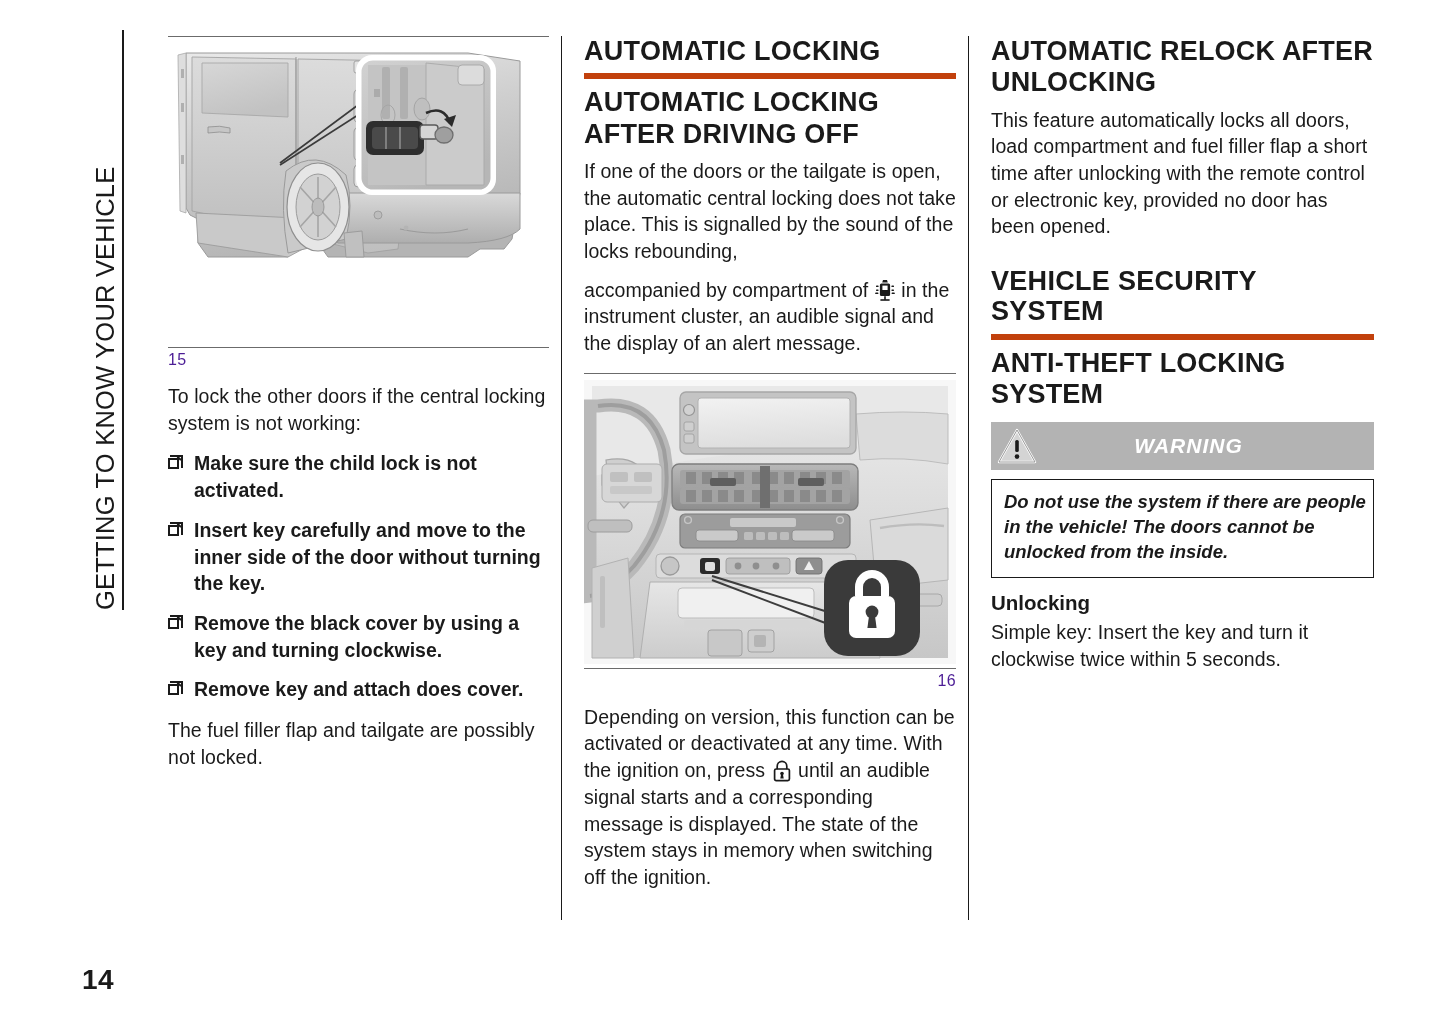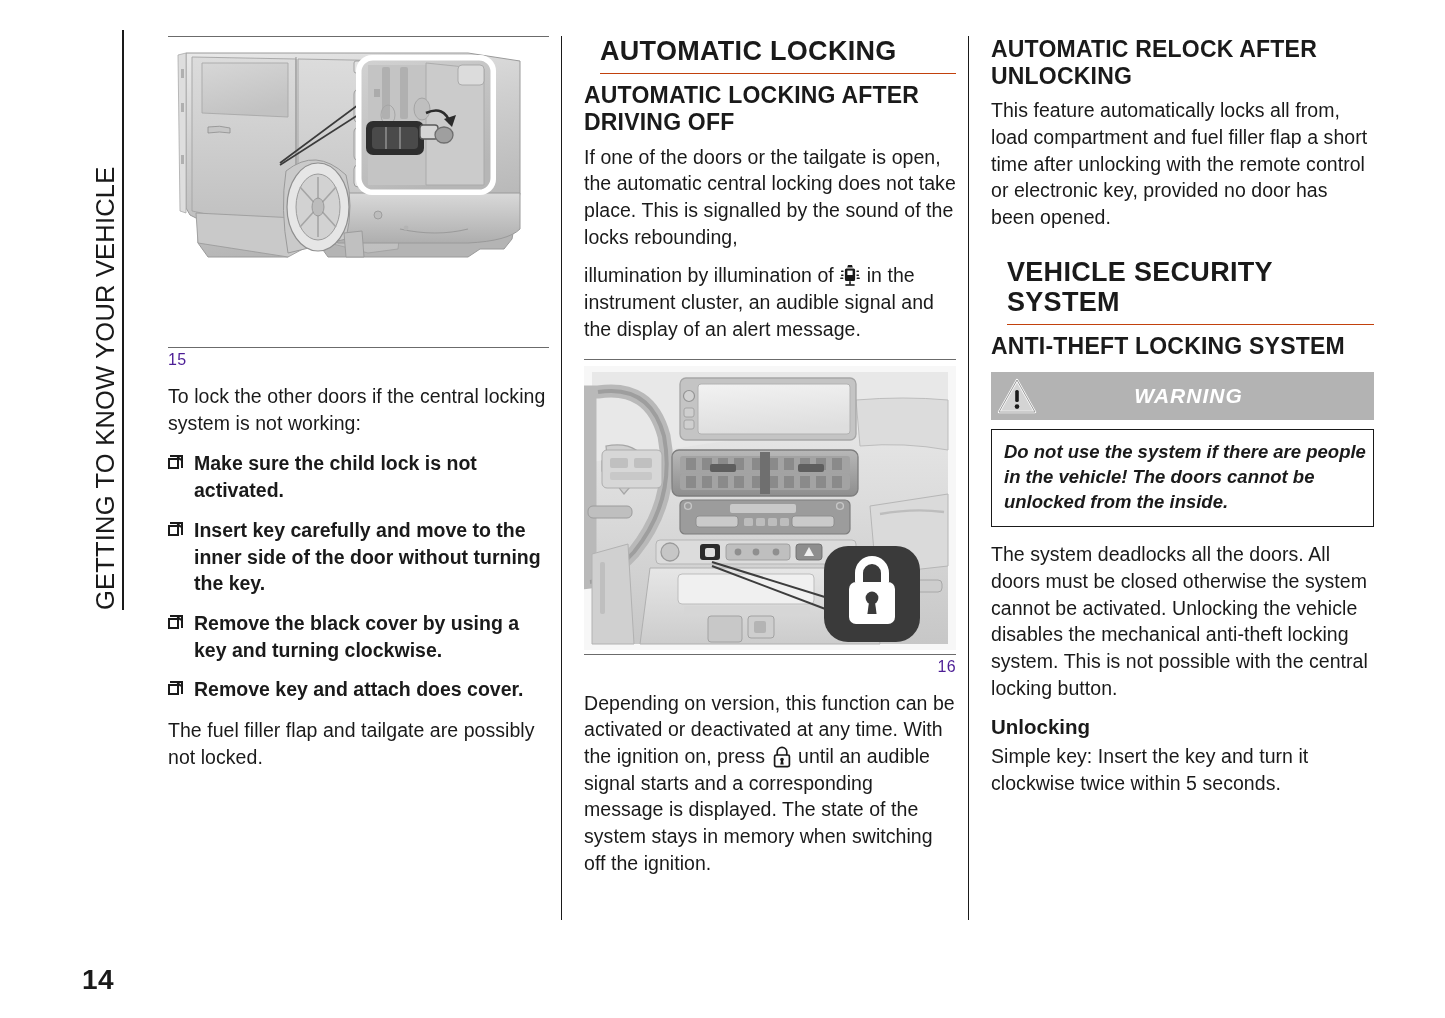--- a/index.html
+++ b/index.html
@@ -66,27 +66,27 @@
   .col1 { left: 168px; width: 381px; }
   .col2 { left: 584px; width: 372px; }
   .col3 { left: 991px; width: 383px; }
 
   
   h1.sec {
     font-size: 27px;
     font-weight: 700;
     line-height: 1.12;
     letter-spacing: 0.3px;
-    margin: 0 0 5px 16px;
+    margin: 0 0 5px 0;
     padding: 0 0 7px 0;
-    border-bottom: 1px solid #c2410c;
+    border-bottom: 6px solid #c2410c;
     text-transform: uppercase;
   }
   h2.sub {
-    font-size: 23px;
+    font-size: 27px;
     font-weight: 700;
     line-height: 1.16;
     letter-spacing: 0.2px;
     margin: 8px 0 8px 0;
     text-transform: uppercase;
   }
   h3.minor {
     font-size: 20.5px;
     font-weight: 700;
     line-height: 1.2;
@@ -385,21 +385,21 @@
 
   <div class="col col2">
 
     <h1 class="sec">AUTOMATIC LOCKING</h1>
 
     <h2 class="sub">AUTOMATIC LOCKING AFTER DRIVING OFF</h2>
 
     <p class="body">If one of the doors or the tailgate is open, the automatic central locking does not take place. This is signalled by the sound of the locks rebounding,</p>
 
     <p class="body">
-      <span>illumination by illumination of</span>
+      <span>accompanied by compartment of</span>
       <svg class="inline-icon" viewBox="0 0 20 22">
         <path d="M6.4,4.6 h7.2 a1.5,1.5 0 0 1 1.5,1.5 v9.4 a1.5,1.5 0 0 1 -1.5,1.5 h-7.2
                  a1.5,1.5 0 0 1 -1.5,-1.5 v-9.4 a1.5,1.5 0 0 1 1.5,-1.5 z" fill="#1a1a1a"></path>
         <path d="M7.4,6.6 h5.2 v4.4 h-5.2 z" fill="#ffffff"></path>
         <rect x="9.2" y="17.2" width="1.6" height="3.6" fill="#1a1a1a"></rect>
         <rect x="5.4" y="20.2" width="9.2" height="1.6" fill="#1a1a1a"></rect>
         <g fill="#1a1a1a">
           <rect x="1.0" y="6.6" width="2.6" height="1.5" rx="0.6"></rect>
           <rect x="1.0" y="10.4" width="2.6" height="1.5" rx="0.6"></rect>
           <rect x="16.4" y="6.6" width="2.6" height="1.5" rx="0.6"></rect>
@@ -553,41 +553,40 @@
         <path d="M9.0,15.8 h2.0 l0.7,3.6 h-3.4 z" fill="#1a1a1a"></path>
       </svg>
       <span>until an audible signal starts and a corresponding message is displayed. The state of the system stays in memory when switching off the ignition.</span>
     </p>
   </div>
 
   <div class="col col3">
 
     <h2 class="sub" style="margin-top:0;">AUTOMATIC RELOCK AFTER UNLOCKING</h2>
 
-    <p class="body">This feature automatically locks all from, load compartment and fuel filler flap a short time after unlocking with the remote control or electronic key, provided no door has been opened.</p>
+    <p class="body">This feature automatically locks all doors, load compartment and fuel filler flap a short time after unlocking with the remote control or electronic key, provided no door has been opened.</p>
 
     <h1 class="sec" style="margin-top:26px;">VEHICLE SECURITY SYSTEM</h1>
 
     <h2 class="sub">ANTI-THEFT LOCKING SYSTEM</h2>
 
     <div class="warn-head">
       <svg class="tri" viewBox="0 0 40 38">
         <path d="M20,3 L38,35 L2,35 Z" fill="#d4d4d4" stroke="#ffffff" stroke-width="2.4" stroke-linejoin="round"></path>
         <path d="M20,3 L38,35 L2,35 Z" fill="none" stroke="#8f8f8f" stroke-width="0.9" stroke-linejoin="round"></path>
         <rect x="18.2" y="13" width="3.6" height="12" rx="1.6" fill="#1a1a1a"></rect>
         <circle cx="20" cy="29.6" r="2.3" fill="#1a1a1a"></circle>
       </svg>
       <div class="wlabel">WARNING</div>
     </div>
 
     <div class="warn-body">
       <p>Do not use the system if there are people in the vehicle! The doors cannot be unlocked from the inside.</p>
     </div>
 
-    <p class="body gap">The system deadlocks all the doors. All doors must be closed otherwise the system cannot be activated. Unlocking the vehicle disables the mechanical anti-theft locking system. This is not possible with the central locking button.</p>
 
     <h3 class="minor">Unlocking</h3>
 
     <p class="body">Simple key: Insert the key and turn it clockwise twice within 5 seconds.</p>
   </div>
 
   <div class="pagenum">14</div>
 
 </div>
 

